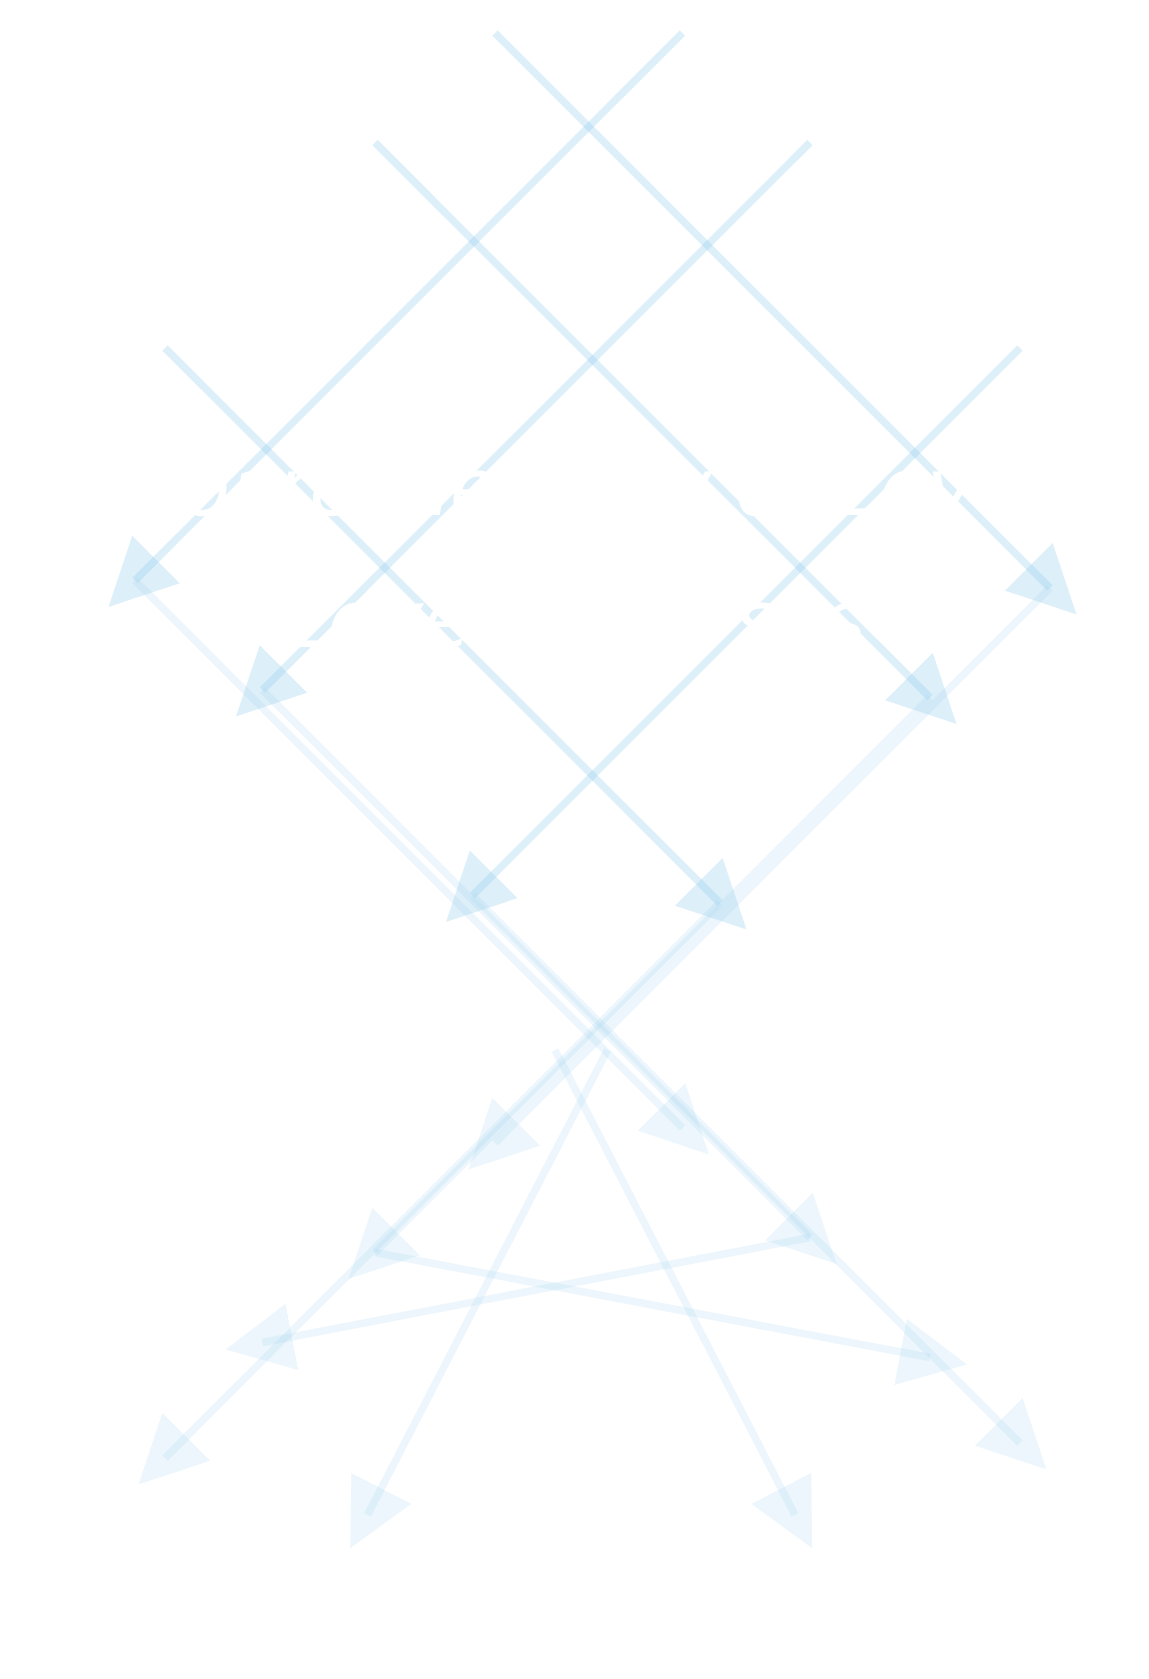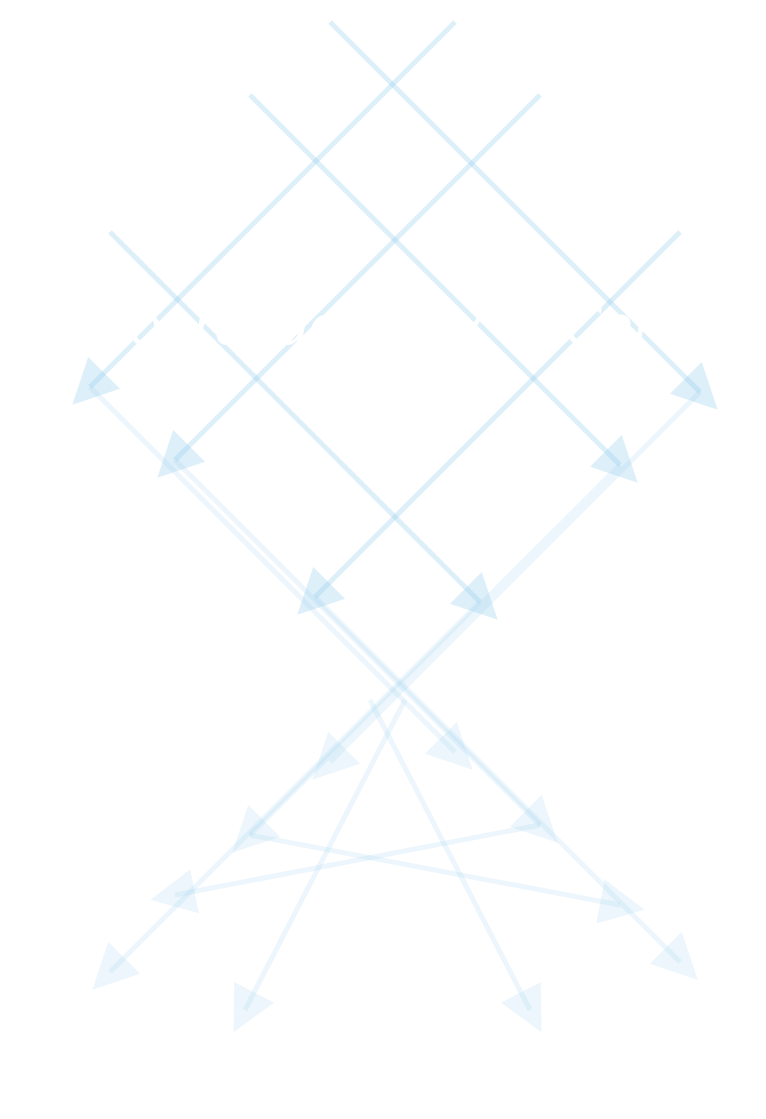--- a/index.html
+++ b/index.html
@@ -109,21 +109,22 @@
       <line x1="480" y1="602" x2="110" y2="972"></line>
       <line x1="315" y1="597" x2="680" y2="962"></line>
       <line x1="250" y1="835" x2="620" y2="905"></line>
       <line x1="540" y1="825" x2="175" y2="895"></line>
       <line x1="370" y1="700" x2="530" y2="1010"></line>
       <line x1="405" y1="700" x2="245" y2="1010"></line>
     </g>
   </svg>
 
   <div class="title-block">
-    <div class="title-line">Bioarchaeology of Care</div>
+    <div class="title-line">Bioarchaeology of Level</div>
+    <div class="title-line">Level Analyses</div>
   </div>
 
   <div class="credits">
     <div class="edited-by">EDITED BY</div>
     <div class="editors">Alecia Schrenk and Lori A. Tremblay</div>
   </div>
 
 </div>
 
 </body></html>

